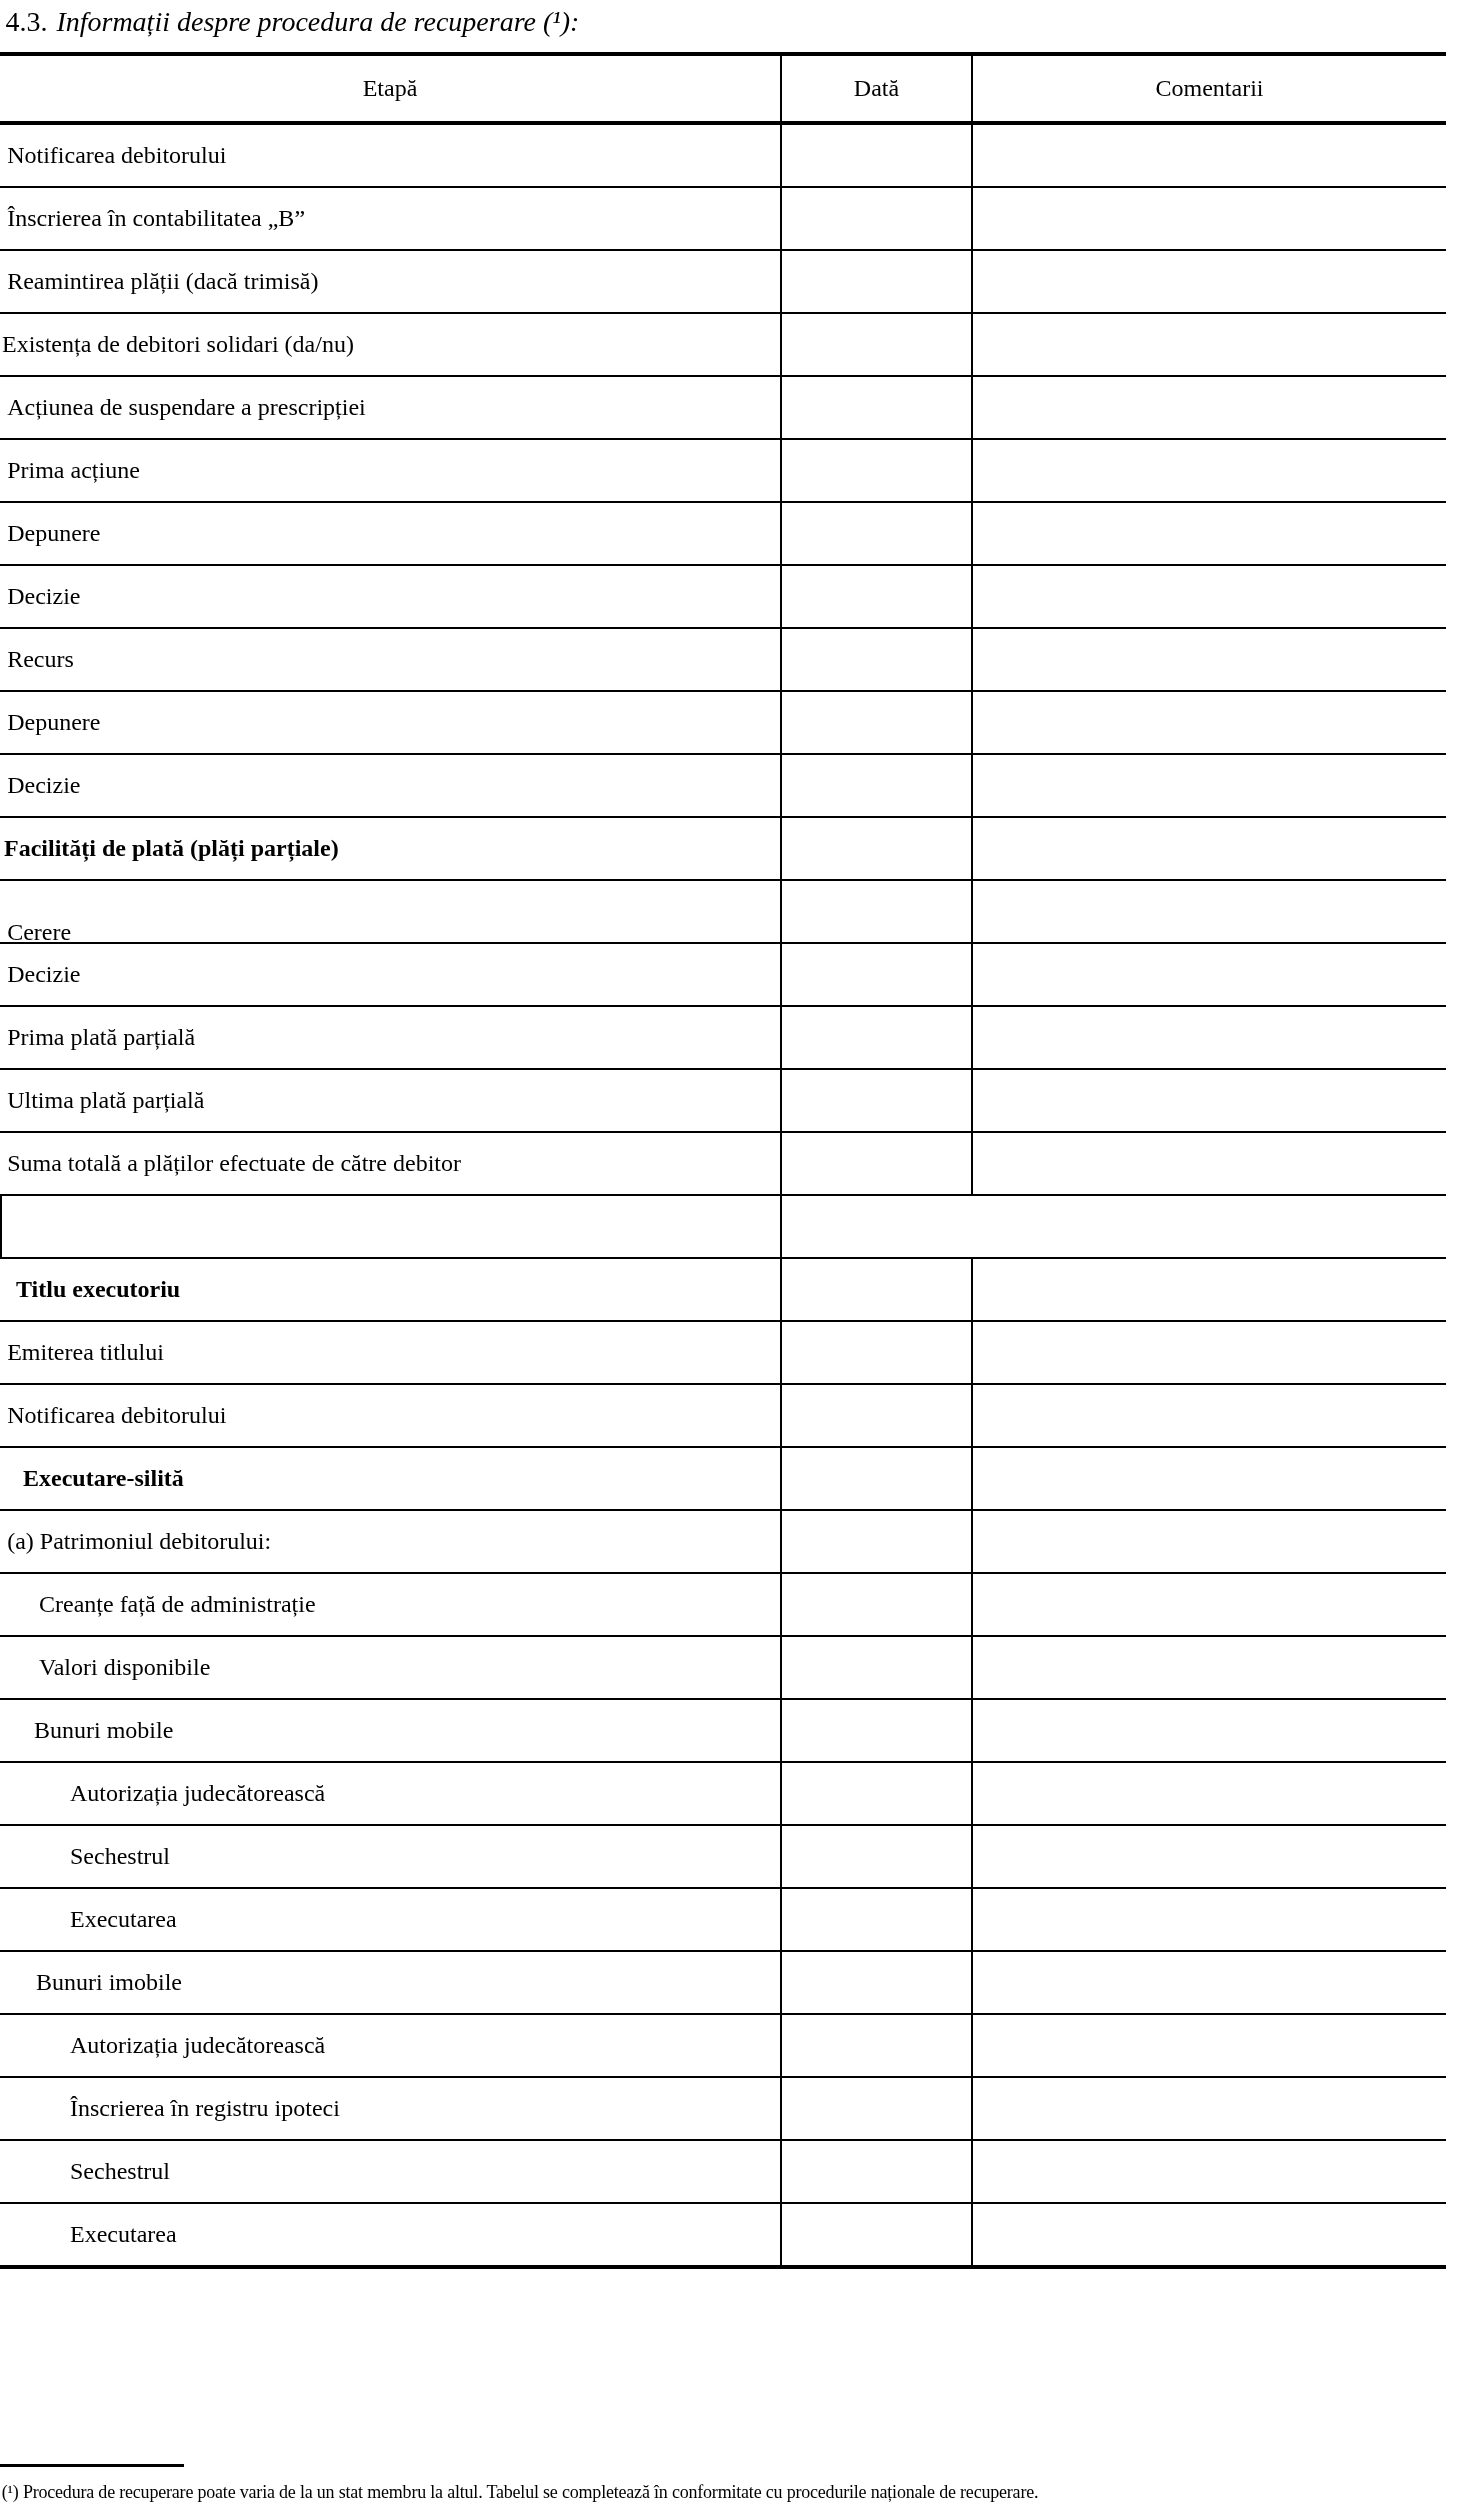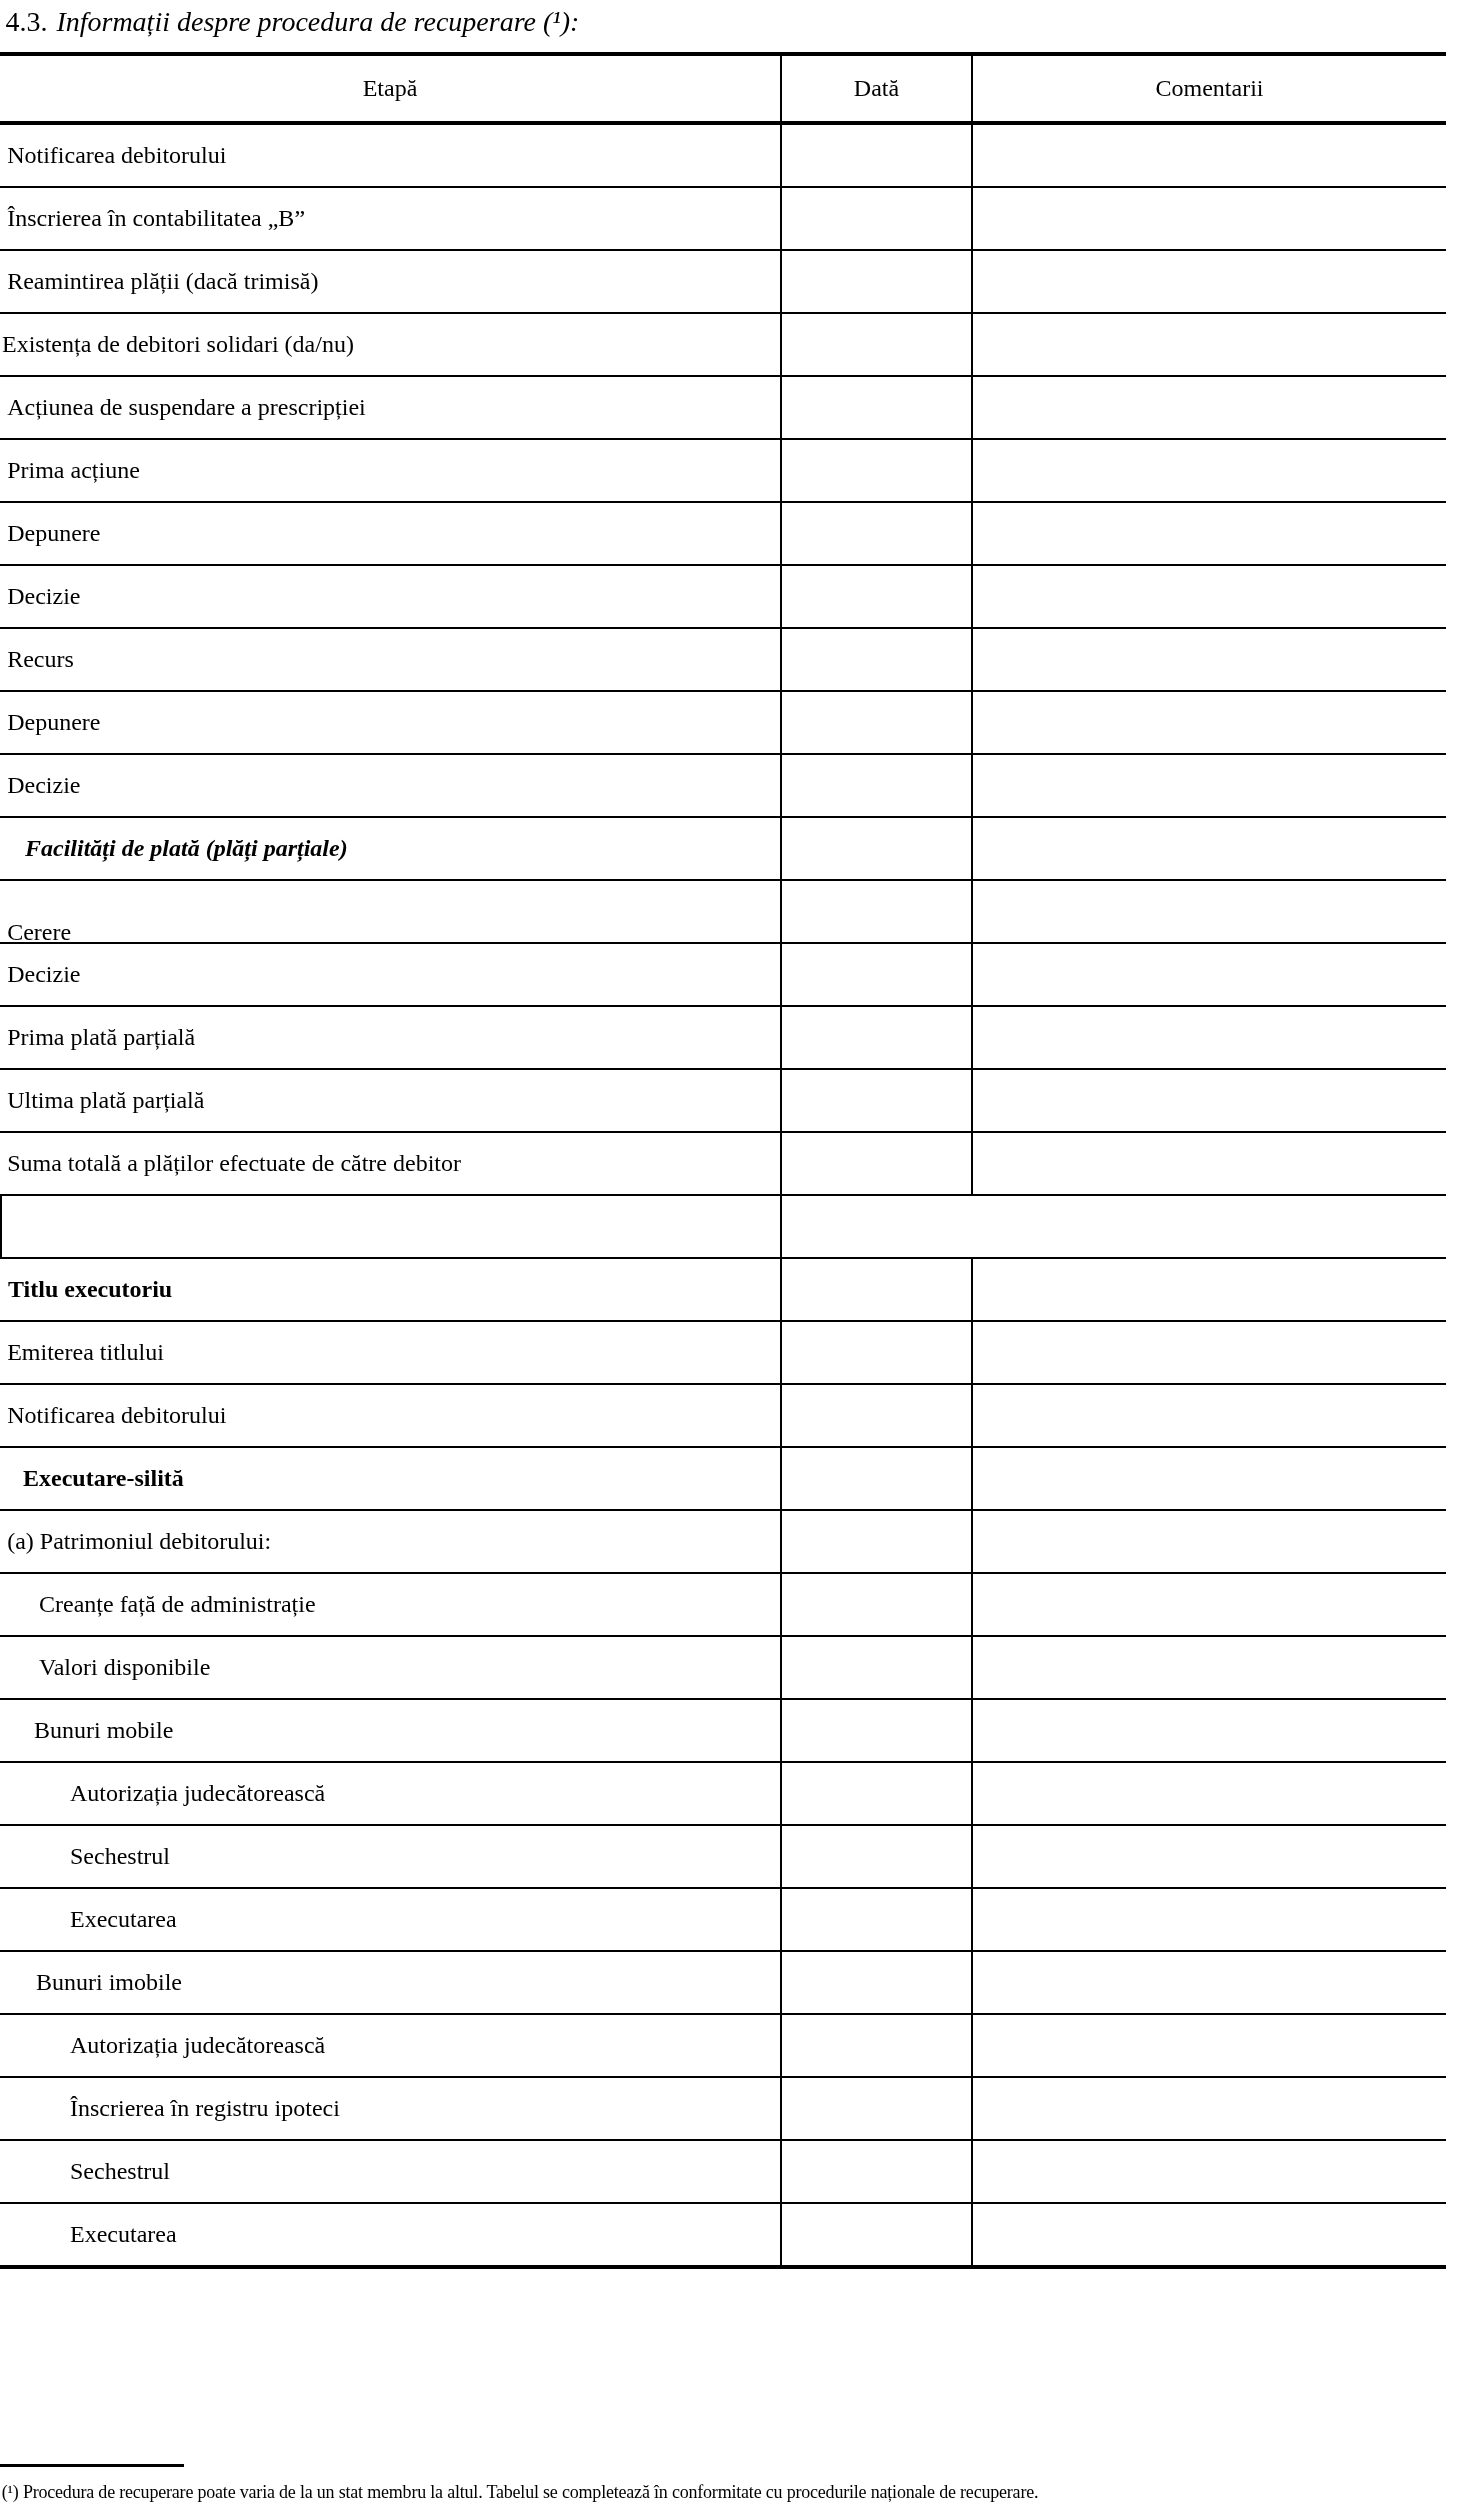--- a/index.html
+++ b/index.html
@@ -194,21 +194,21 @@
 
   <div class="trow">
     <div class="cell c1 stage" style="padding-left: 7.2px;">
             <span class="lbl">Decizie</span>
           </div>
     <div class="cell c2"></div>
     <div class="cell c3"></div>
   </div>
 
   <div class="trow bold">
-    <div class="cell c1 stage" style="padding-left: 25px; font-style: italic;">
+    <div class="cell c1 stage" style="padding-left: 4px;">
             <span class="lbl">Facilități de plată (plăți parțiale)</span>
           </div>
     <div class="cell c2"></div>
     <div class="cell c3"></div>
   </div>
 
   <div class="trow">
     <div class="cell c1 stage" style="padding-left: 7.2px; margin-top: 42px;">
             <span class="lbl">Cerere</span>
           </div>
@@ -247,21 +247,21 @@
     <div class="cell c2"></div>
     <div class="cell c3"></div>
   </div>
 
   <div class="trow bold">
     <div class="cell c2"></div>
     <div class="cell c3"></div>
   </div>
 
   <div class="trow bold">
-    <div class="cell c1 stage" style="padding-left: 8px;">
+    <div class="cell c1 stage" style="padding-left: 16px;">
             <span class="lbl">Titlu executoriu</span>
           </div>
     <div class="cell c2"></div>
     <div class="cell c3"></div>
   </div>
 
   <div class="trow">
     <div class="cell c1 stage" style="padding-left: 7.2px;">
             <span class="lbl">Emiterea titlului</span>
           </div>

